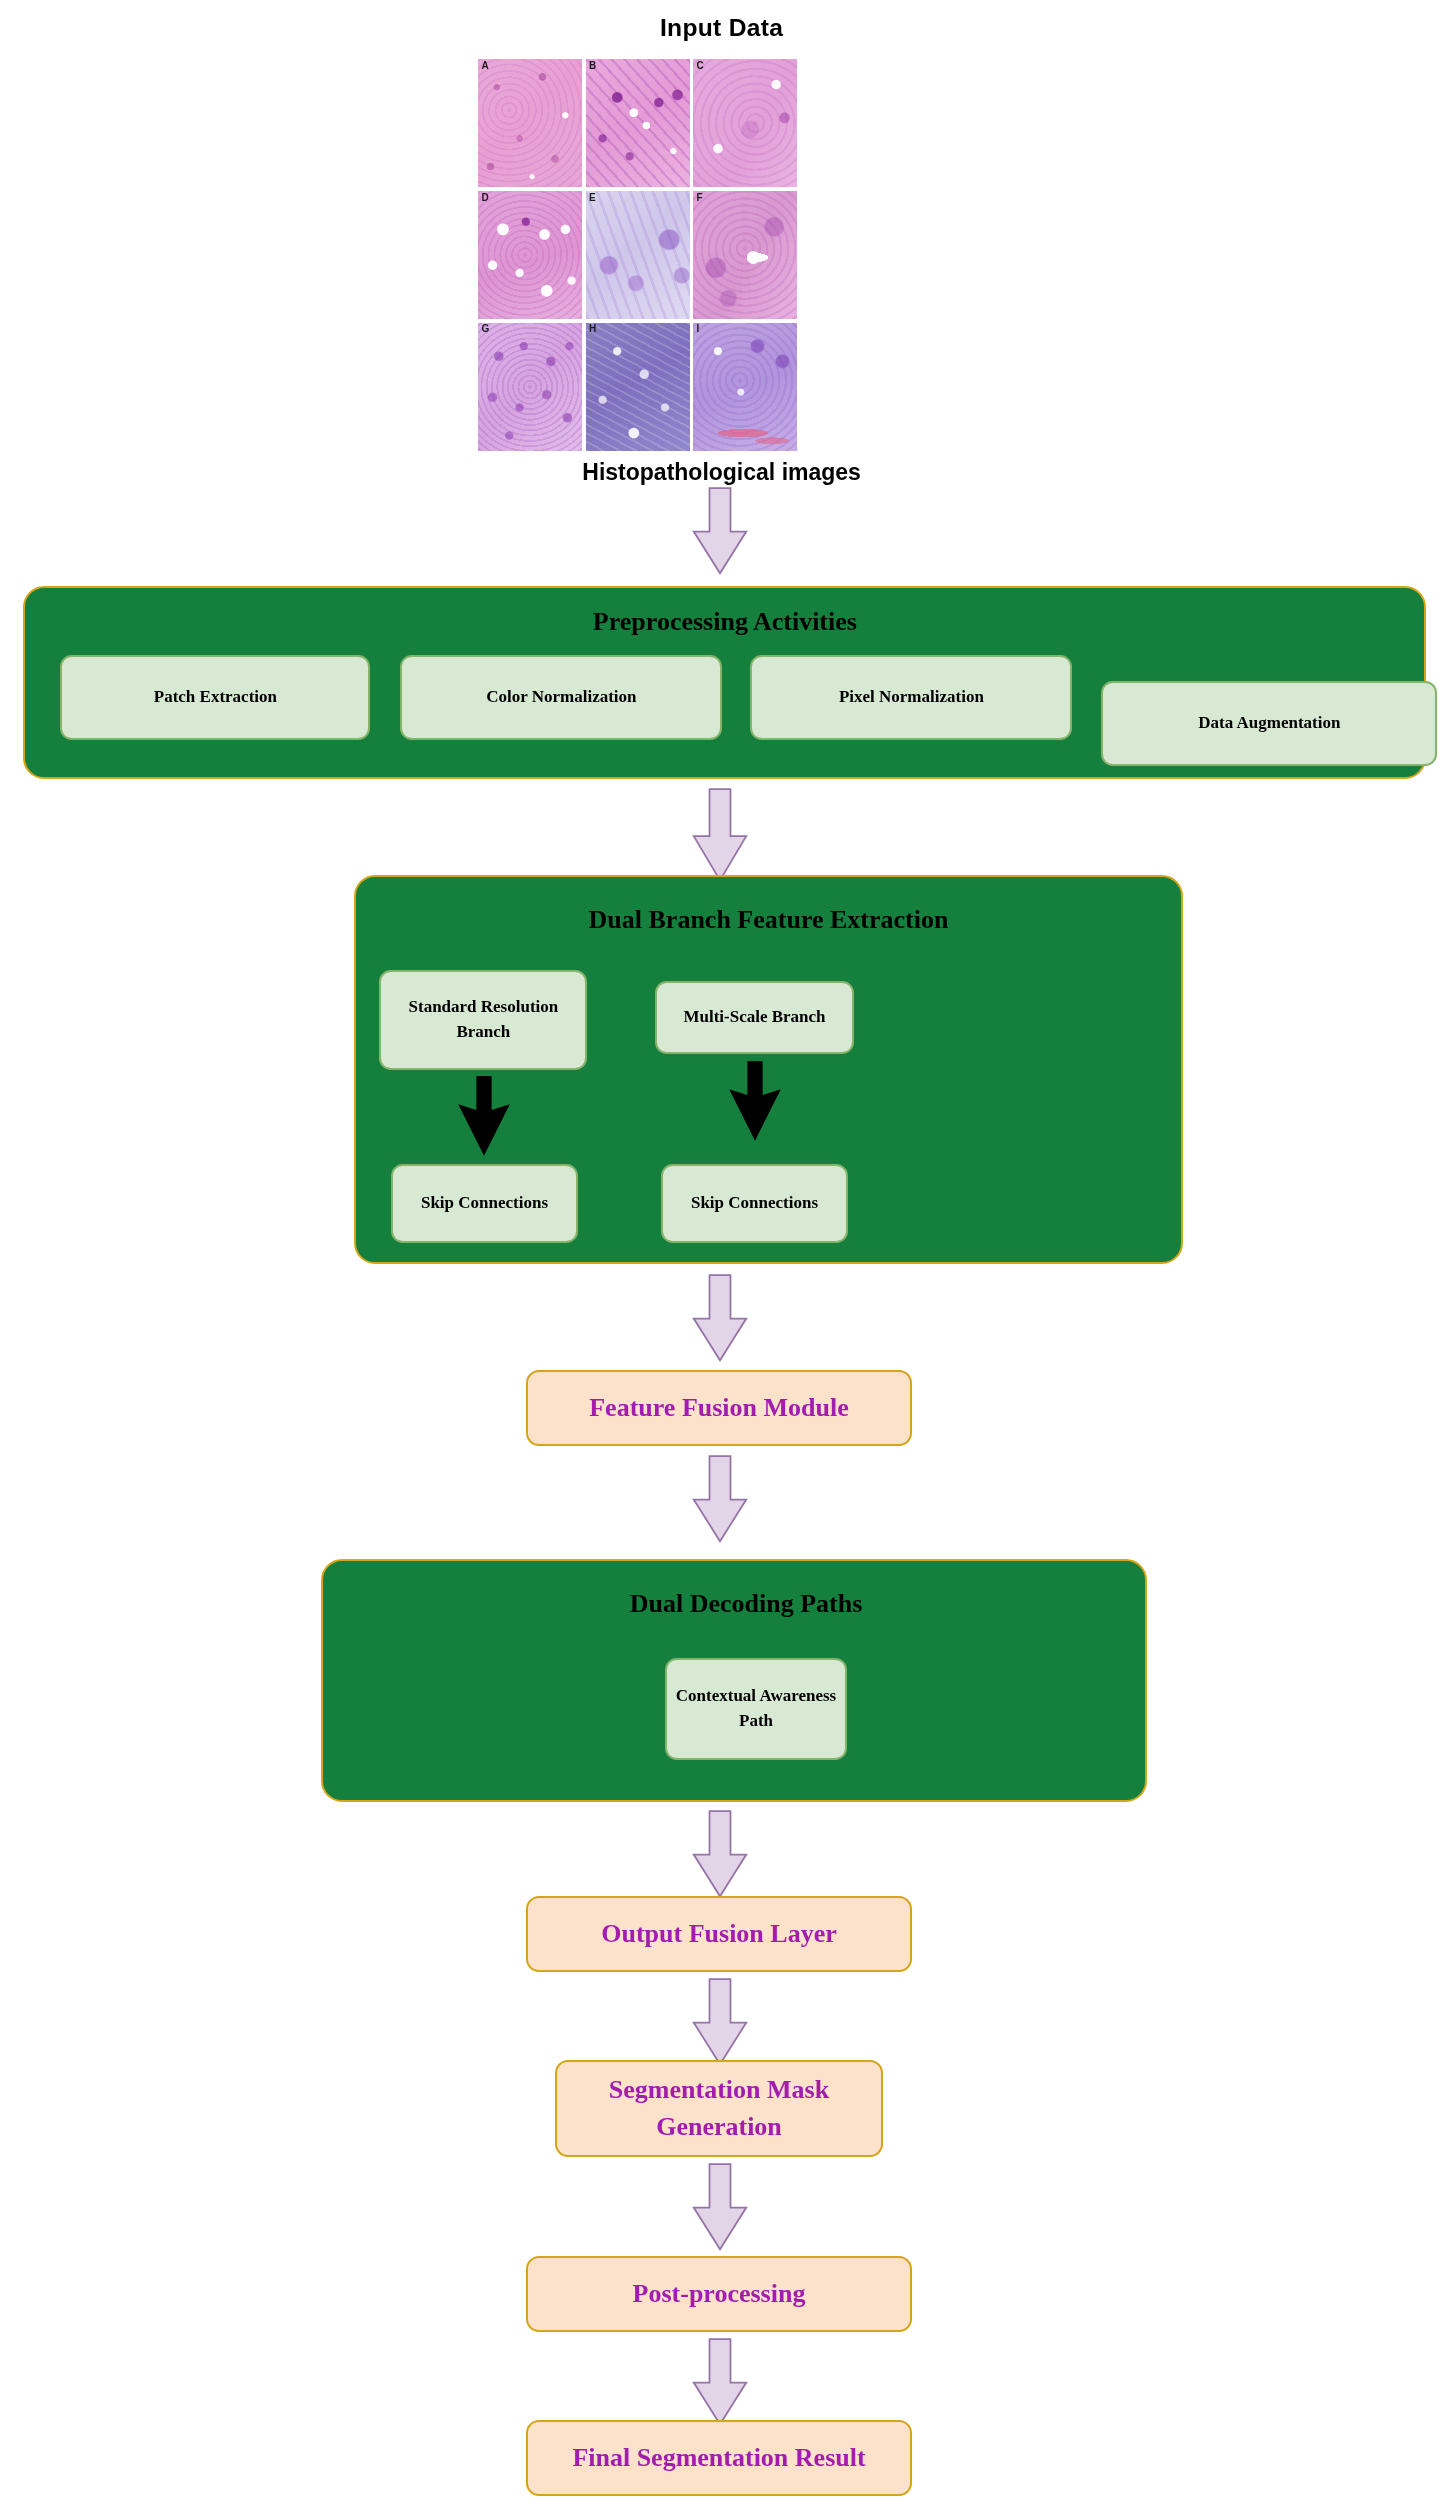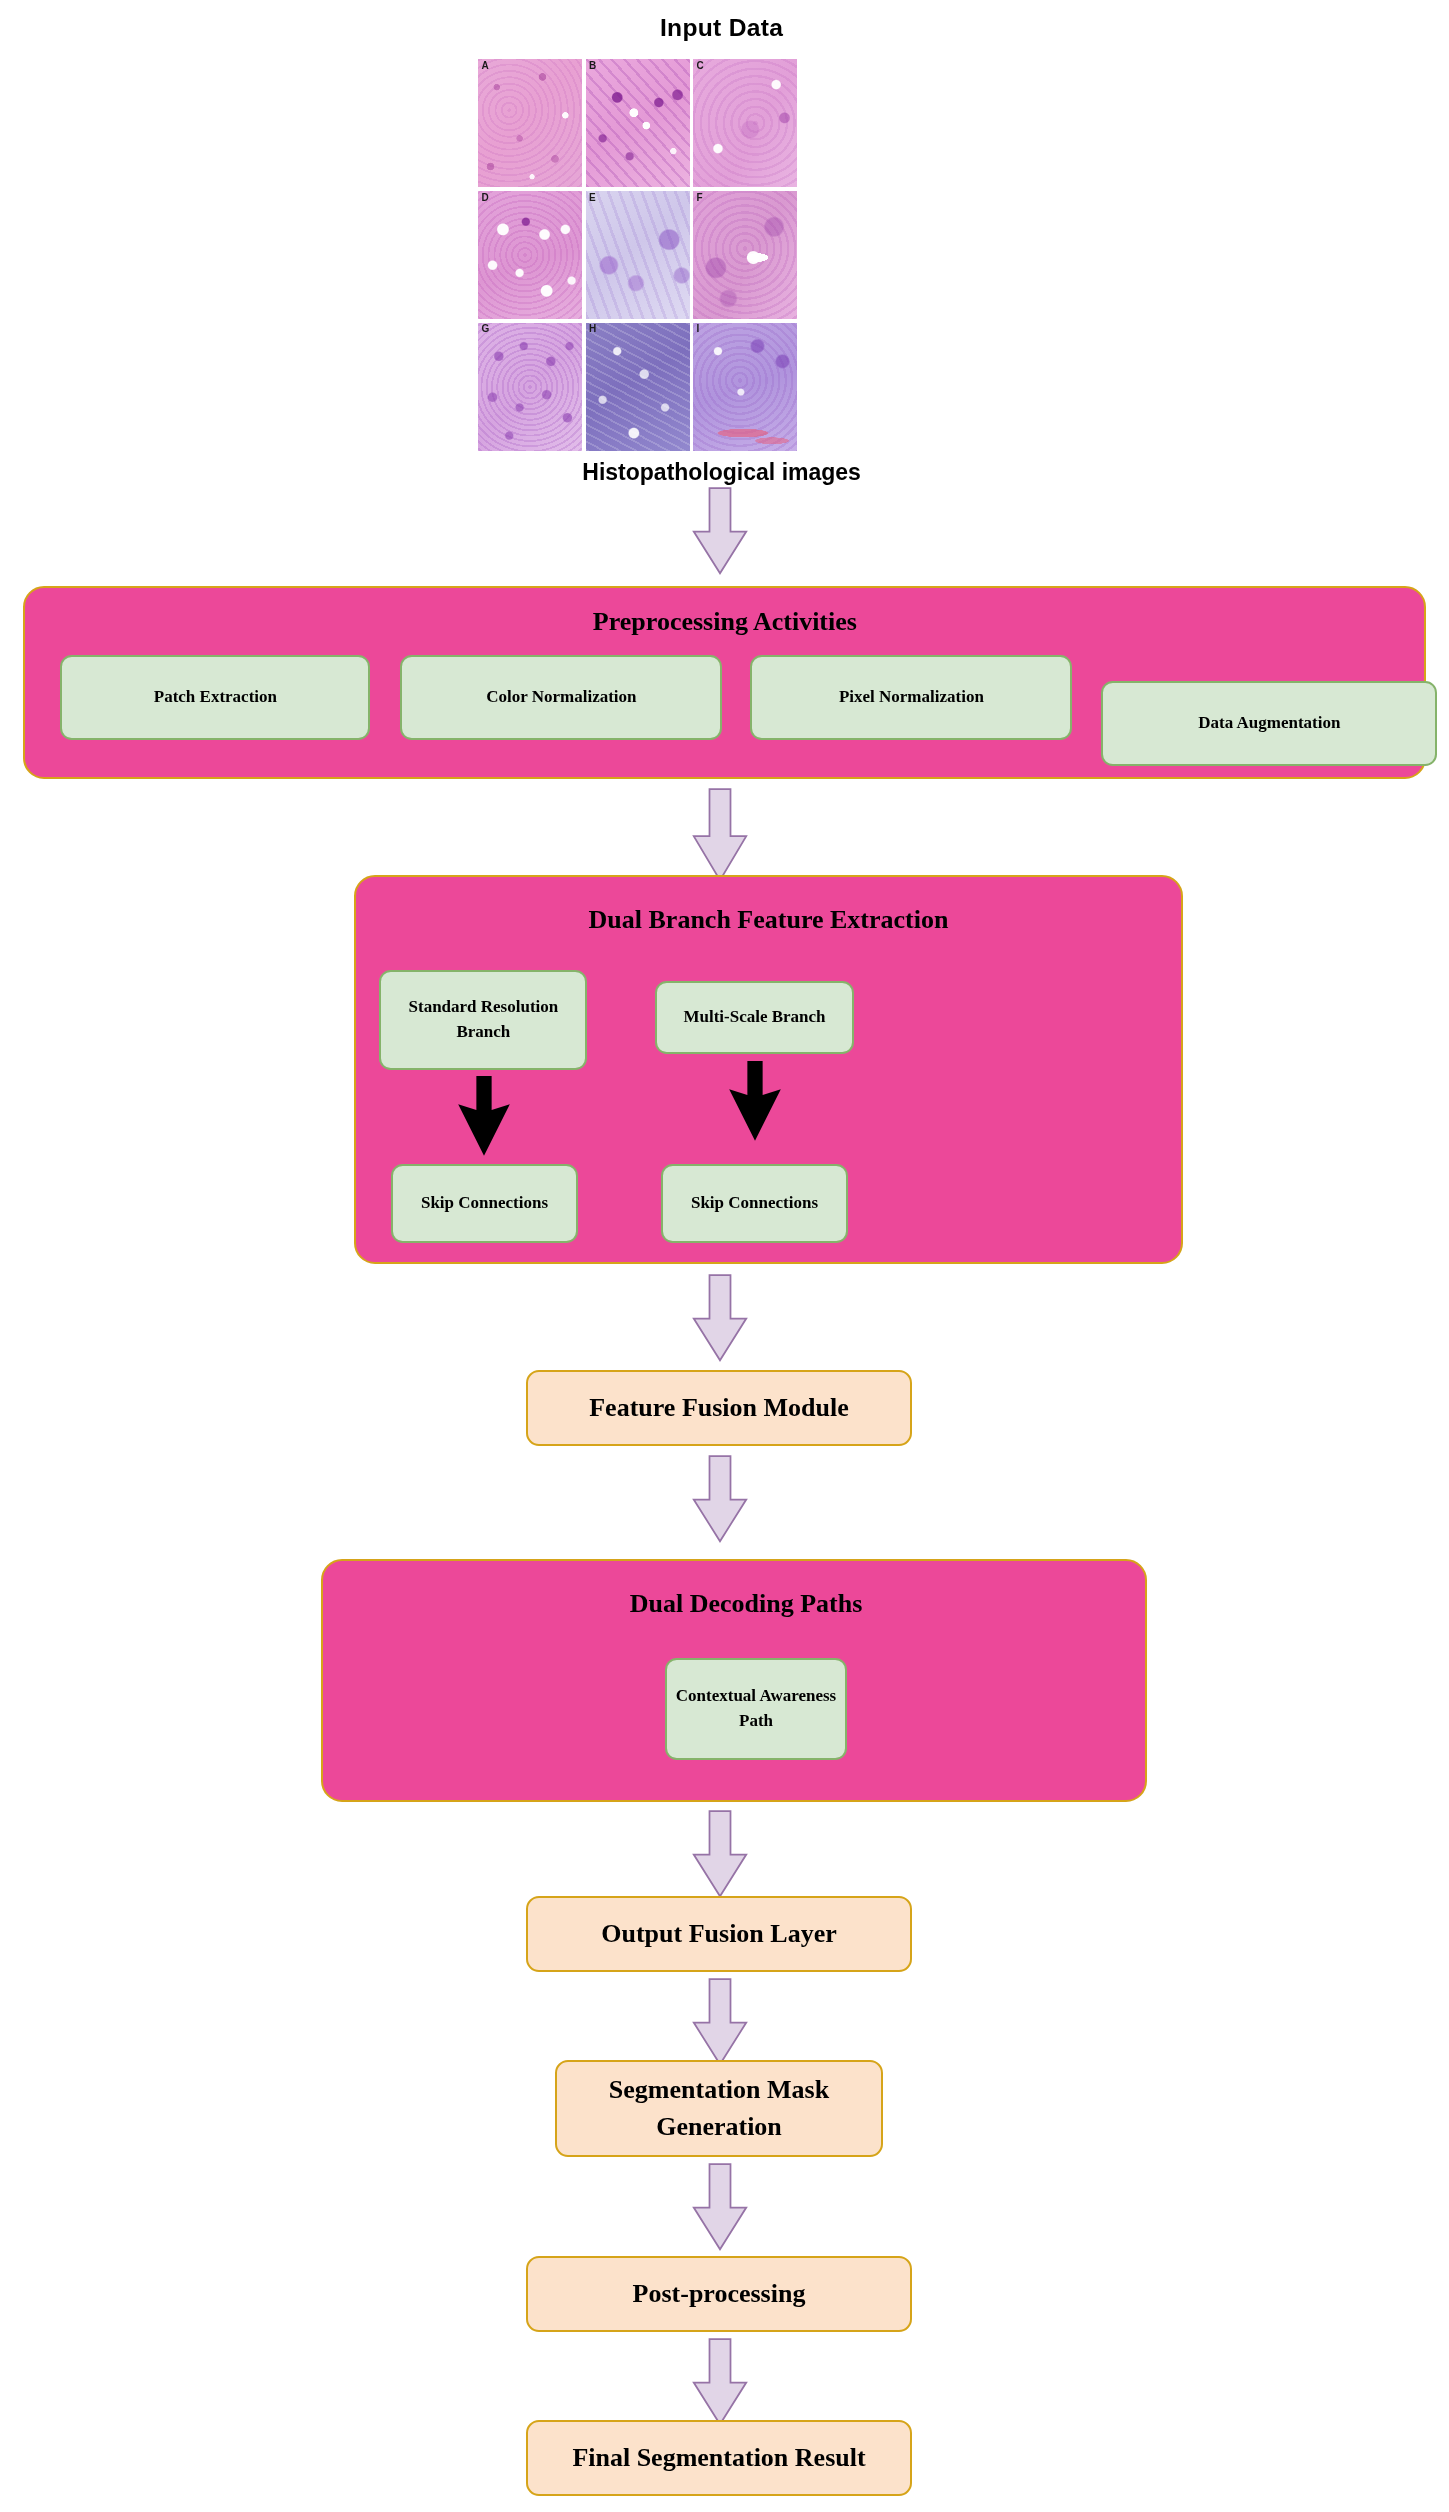--- a/index.html
+++ b/index.html
@@ -194,21 +194,21 @@
   
   .barrow {
     position: absolute;
     width: 54px;
   }
   .barrow svg { display: block; width: 100%; height: 100%; }
 
   
   .obox {
     position: absolute;
-    background: #ec4899;
+    background: #15803d;
     border: 2.9px solid #d6a419;
     border-radius: 21px;
     box-sizing: border-box;
   }
   .obox-title {
     position: absolute;
     left: 0;
     right: 0;
     text-align: center;
     font-weight: bold;
@@ -237,21 +237,21 @@
     border: 2.9px solid #d6a419;
     border-radius: 13px;
     box-sizing: border-box;
     display: flex;
     align-items: center;
     justify-content: center;
     text-align: center;
     font-weight: bold;
     font-size: 26px;
     line-height: 1.4;
-    color: #000000;
+    color: #a21caf;
   }
 </style>
 </head>
 <body>
 
 <div class="page">
 
   <div class="input-title">Input Data</div>
 
   <div class="img-grid">

